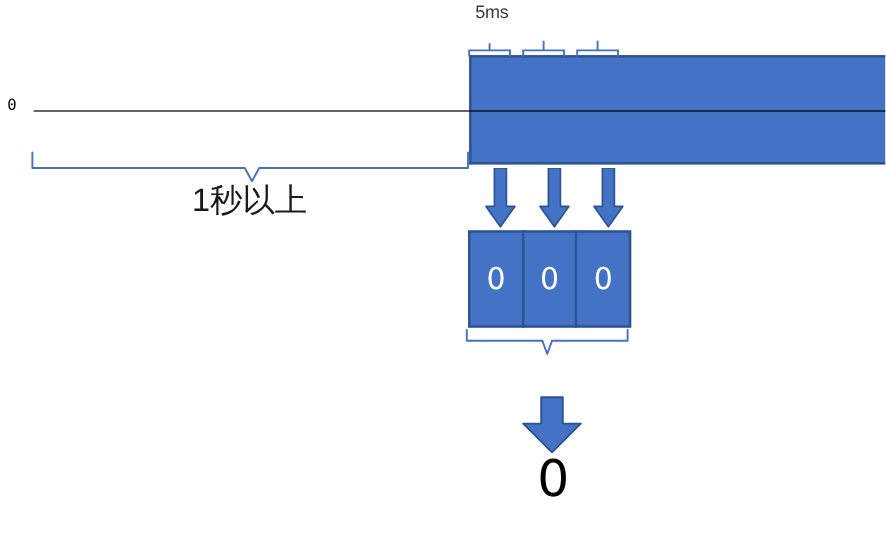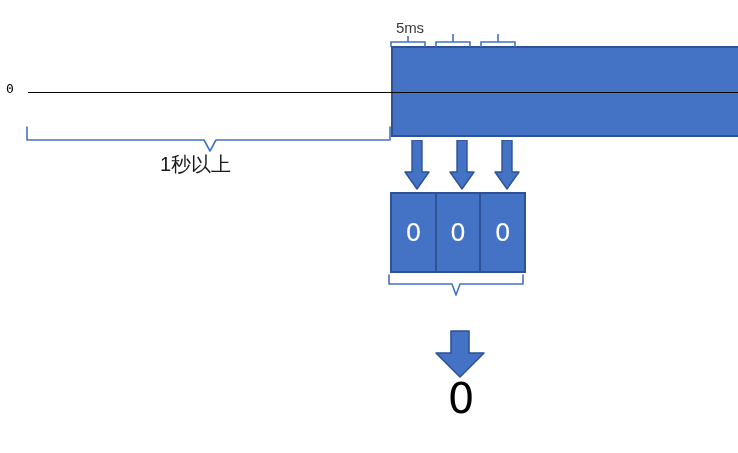--- a/index.html
+++ b/index.html
@@ -59,38 +59,38 @@
 
   
   #top-braces {
     left: 386px;
     top: 28px;
     width: 150px;
     height: 20px;
   }
   #ms-label {
     left: 396px;
-    top: 20px;
+    top: 3px;
     font-size: 15px;
     color: #3a3a3a;
     line-height: 1;
     letter-spacing: -0.2px;
   }
 
   
   #left-brace {
     left: 24px;
     top: 126px;
     width: 372px;
     height: 26px;
   }
   #left-brace-label {
     left: 160px;
     top: 154px;
-    font-size: 20px;
+    font-size: 27px;
     color: #1a1a1a;
     line-height: 1;
     white-space: nowrap;
   }
 
   
   .samp-arrow { top: 140px; width: 26px; height: 50px; }
   #samp-arrow-1 { left: 404px; }
   #samp-arrow-2 { left: 449px; }
   #samp-arrow-3 { left: 494px; }

